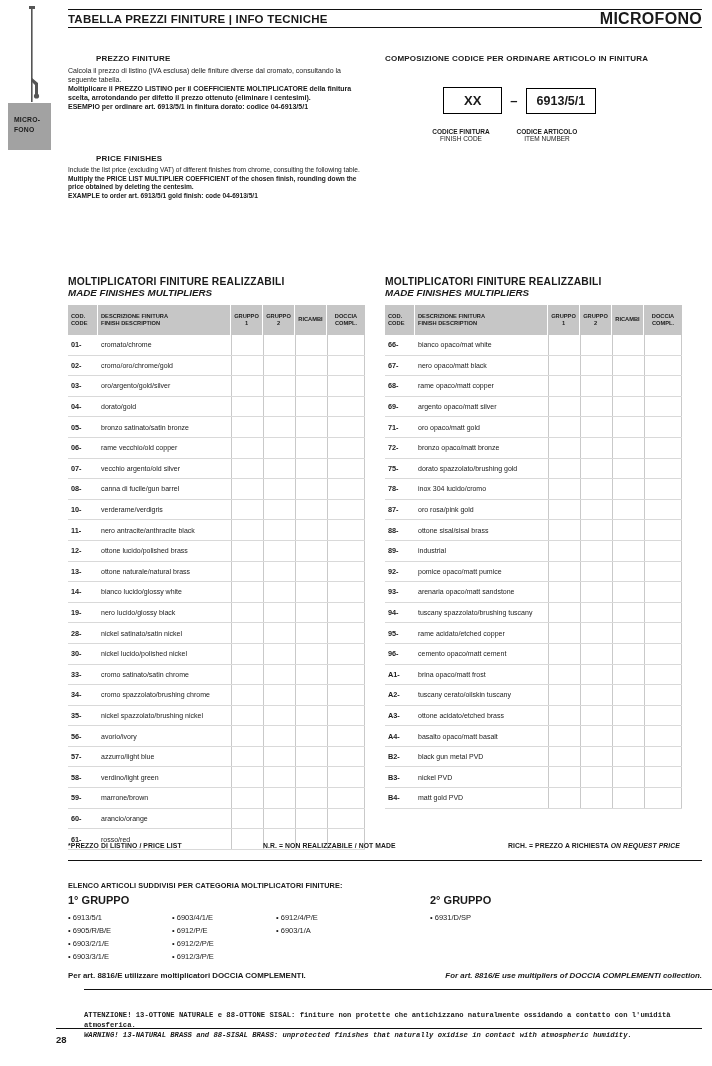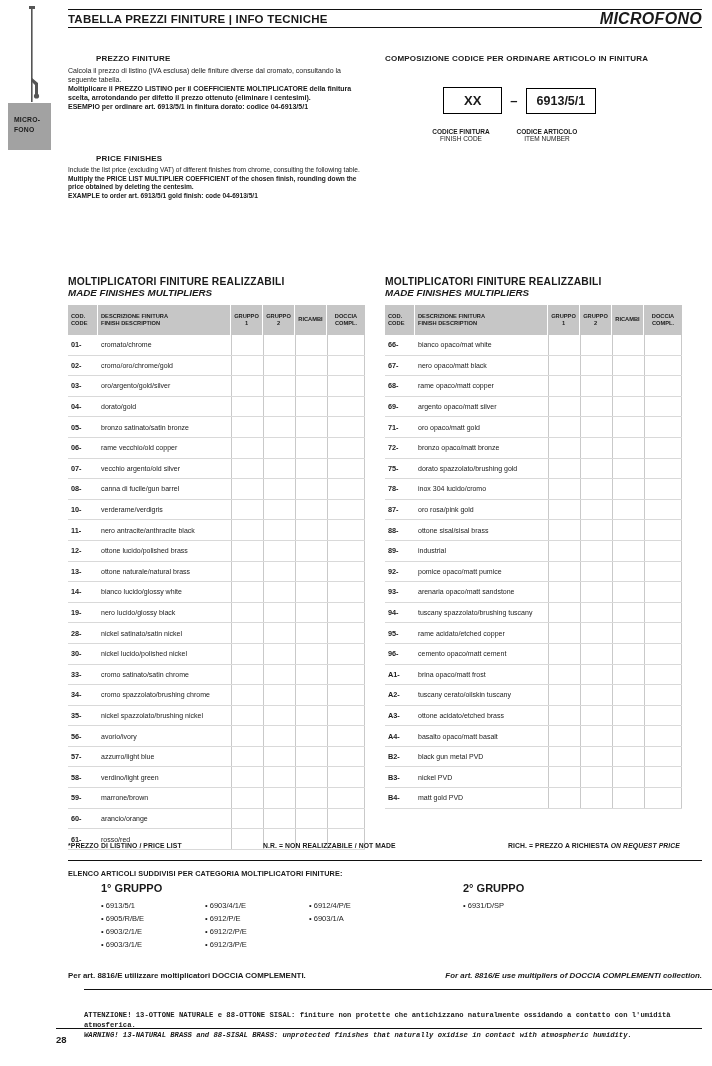--- a/index.html
+++ b/index.html
@@ -19,21 +19,21 @@
     line-height:1.4; padding:12px 0 0 6px; letter-spacing:.2px;
   }
 
   
   .header {
     position:absolute; left:68px; top:9px; width:634px; height:19px;
     border-top:1.2px solid #111; border-bottom:1.2px solid #111;
     display:flex; align-items:center; justify-content:space-between;
   }
   .header-title { font-size:11.5px; font-weight:bold; letter-spacing:.2px; }
-  .brand { font-size:16px; font-weight:bold; letter-spacing:.3px;font-style:italic; }
+  .brand { font-size:16px; font-weight:bold; letter-spacing:.3px; }
 
   
   .intro { position:absolute; left:68px; width:292px; }
   .intro-it { top:54px; }
   .intro-en { top:154px; }
   .blk-heading { font-size:8px; font-weight:bold; margin-bottom:3px; letter-spacing:.2px;padding-left:28px; }
   .intro p { font-size:7px; line-height:9px; }
   .intro-en p { font-size:6.6px; line-height:8.5px; }
   .intro p.bold { font-weight:bold; }
 
@@ -75,23 +75,23 @@
   
   .footnotes { position:absolute; left:68px; top:842px; width:634px; height:12px;
                font-size:6.8px; font-weight:bold; letter-spacing:.1px; }
   .fn-1 { position:absolute; left:0; }
   .fn-2 { position:absolute; left:195px; }
   .fn-3 { position:absolute; left:440px; }
   .fn-italic { font-style:italic; }
 
   
   .elenco { position:absolute; left:68px; top:860px; width:634px;
-            border-top:1.2px solid #111; padding-top:8px; }
+            border-top:1.2px solid #111; padding-top:20px; }
   .elenco-heading { font-size:7.3px; font-weight:bold; margin-bottom:3px; letter-spacing:.1px; }
-  .groups { display:flex;margin-left:33px; }
+  .groups { display:flex; }
   .group1 { width:362px; }
   .group-title { font-size:11px; font-weight:bold; margin:1px 0 5px; }
   .group-cols { display:flex; }
   .bullet-col { width:104px; }
   .bullet-item { font-size:7.5px; line-height:13px; }
   .bullet-item::before { content:"• "; }
 
   
   .note-row { position:absolute; left:68px; top:971px; width:634px;
               display:flex; justify-content:space-between; align-items:baseline; }

